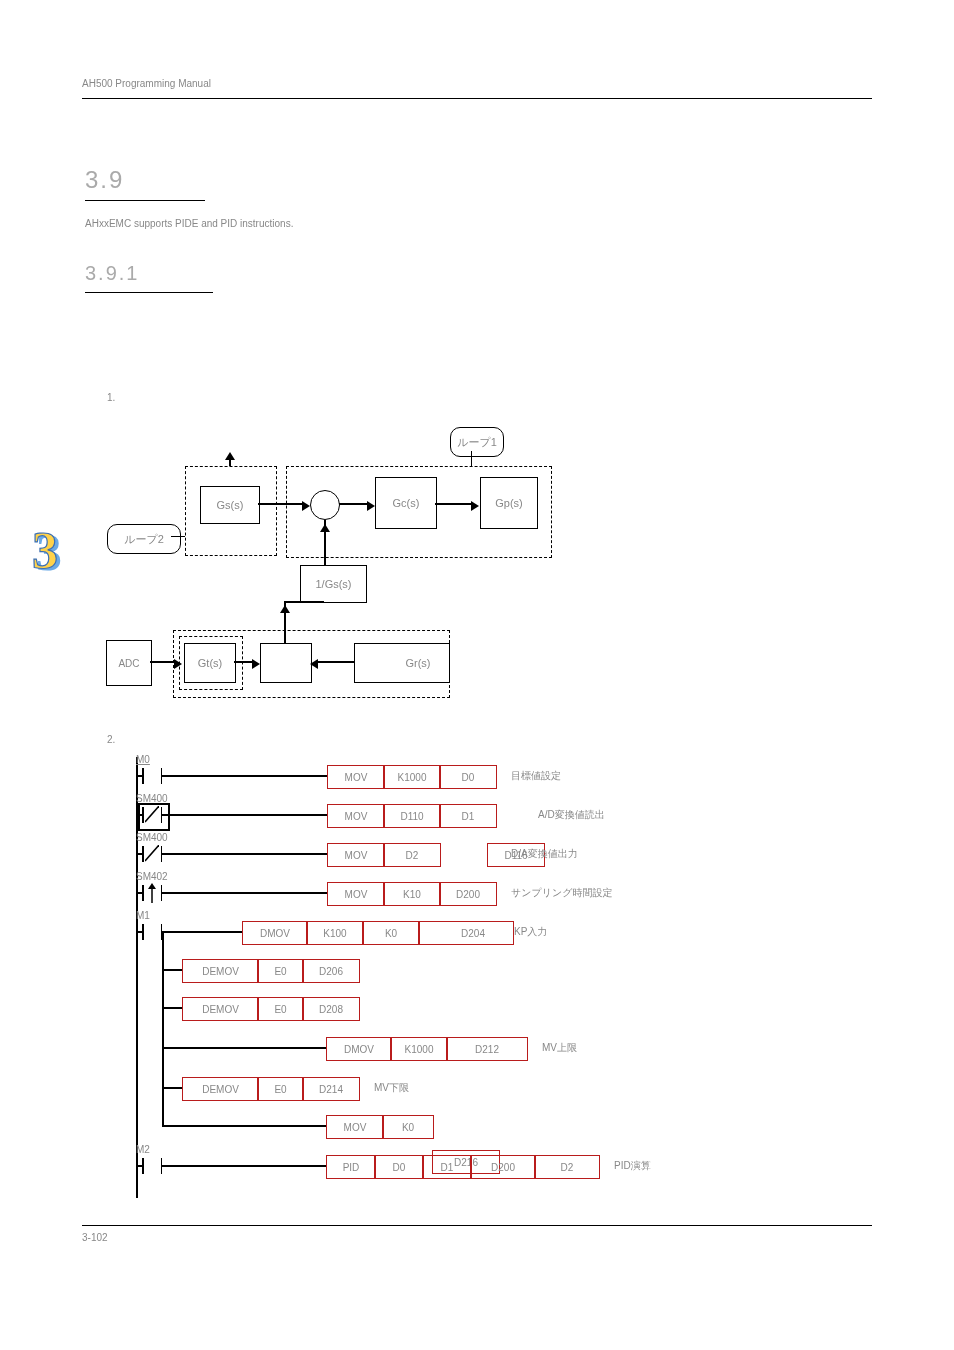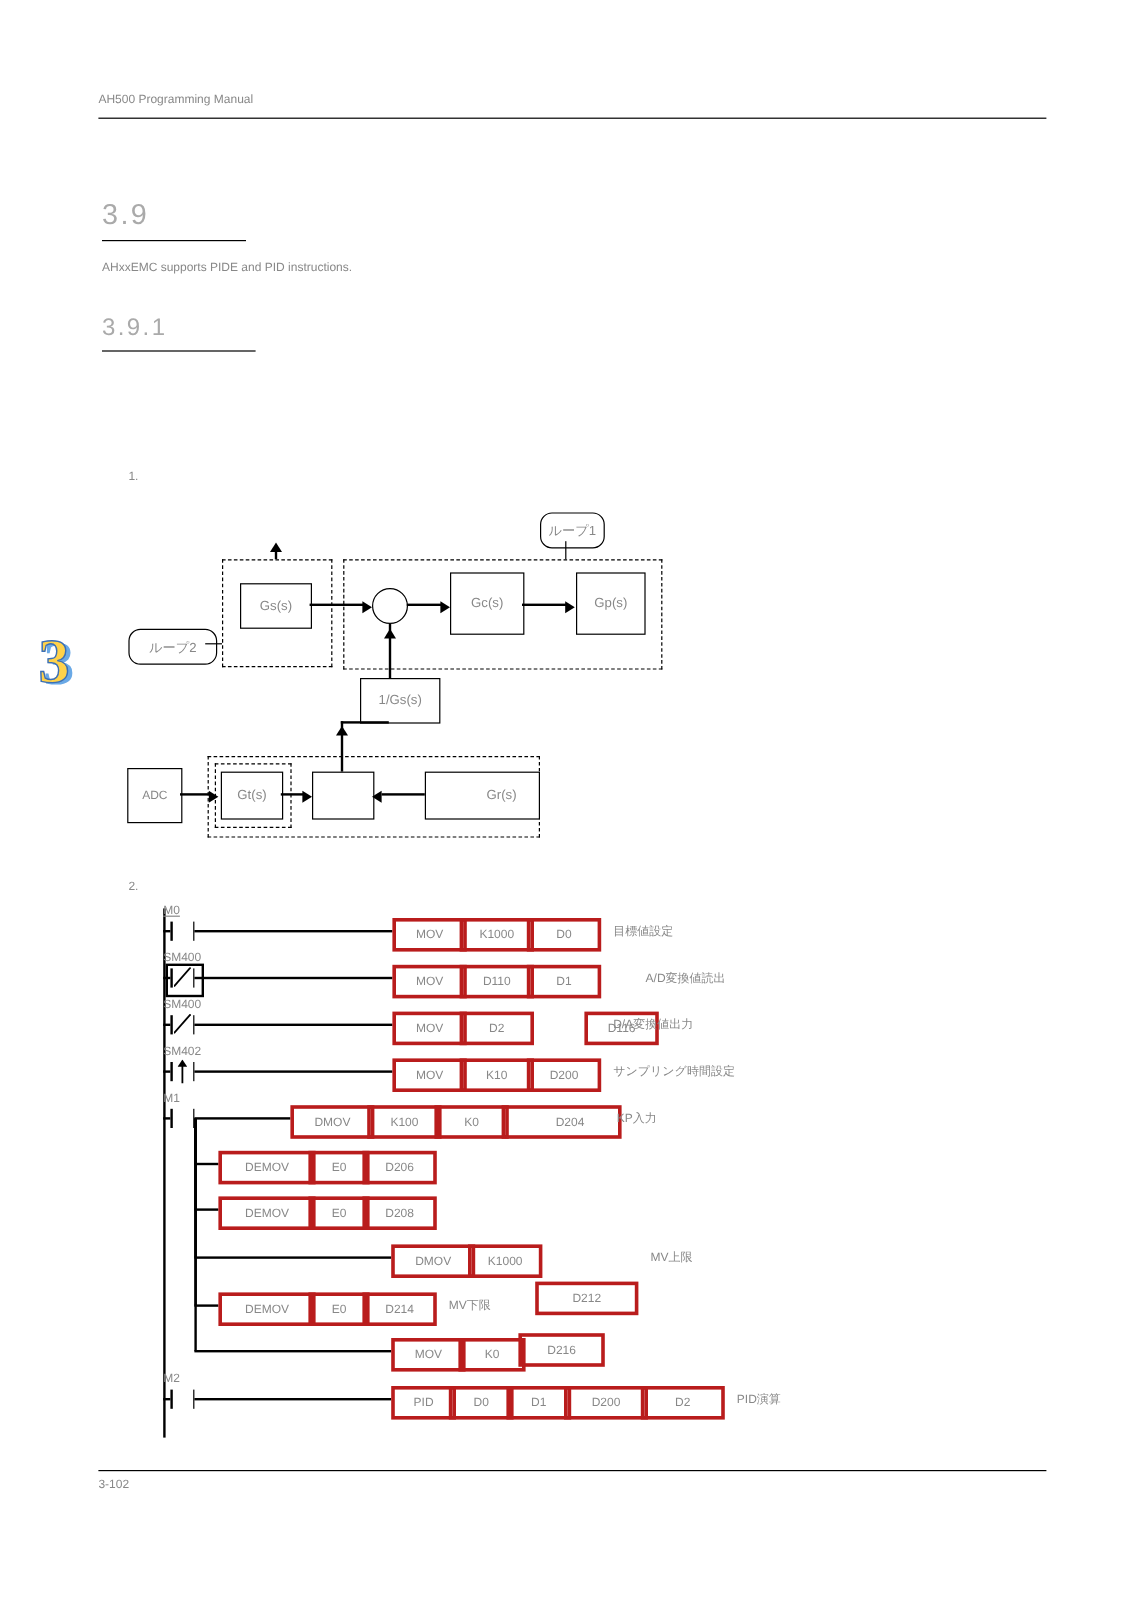--- a/index.html
+++ b/index.html
@@ -9,21 +9,21 @@
   .underline{border-bottom:1px solid #000;}
   .arrowR{display:inline-block;width:0;height:0;border-top:5px solid transparent;border-bottom:5px solid transparent;border-left:8px solid #000;}
   .arrowL{display:inline-block;width:0;height:0;border-top:5px solid transparent;border-bottom:5px solid transparent;border-right:8px solid #000;}
   .arrowU{display:inline-block;width:0;height:0;border-left:5px solid transparent;border-right:5px solid transparent;border-bottom:8px solid #000;}
   .box{border:1px solid #000;background:#fff;text-align:center;display:flex;align-items:center;justify-content:center;}
   .dashed{border:1px dashed #000;}
   .callout{border:1px solid #000;border-radius:10px;background:#fff;display:flex;align-items:center;justify-content:center;font-size:11px;text-align:center;padding:2px 4px;}
   .contact{position:absolute;}
   .contact .v{position:absolute;top:0;width:1.5px;height:16px;background:#000;}
   .ladder-label{font-size:10px;}
-  .ladder-cell{border:3px solid #b91c1c;position:absolute;text-align:center;font-size:10px;display:flex;align-items:center;justify-content:center;}
+  .ladder-cell{border:1px solid #b91c1c;position:absolute;text-align:center;font-size:10px;display:flex;align-items:center;justify-content:center;}
   .grey-text{color:#888;font-size:10px;}
 </style>
 </head>
 <body>
 
 <div class="page">
 
   <div class="abs grey-text" style="left:82px;top:78px;">AH500 Programming Manual</div>
 
   <div class="abs hr" style="left:82px;top:98px;width:790px;"></div>
@@ -194,33 +194,33 @@
         <div class="ladder-cell" style="left: 302px; top: 959px; width: 56px; height: 22px; color: rgb(136, 136, 136);">D206</div>
         <div class="abs" style="left: 162px; top: 932px; width: 1.5px; height: 76px; background: rgb(0, 0, 0);"></div>
         <div class="abs" style="left: 162px; top: 1007px; height: 1.5px; width: 20px; background: rgb(0, 0, 0);"></div>
         <div class="ladder-cell" style="left: 182px; top: 997px; width: 75px; height: 22px; color: rgb(136, 136, 136);">DEMOV</div>
         <div class="ladder-cell" style="left: 257px; top: 997px; width: 45px; height: 22px; color: rgb(136, 136, 136);">E0</div>
         <div class="ladder-cell" style="left: 302px; top: 997px; width: 56px; height: 22px; color: rgb(136, 136, 136);">D208</div>
         <div class="abs" style="left: 162px; top: 932px; width: 1.5px; height: 116px; background: rgb(0, 0, 0);"></div>
         <div class="abs" style="left: 162px; top: 1047px; height: 1.5px; width: 164px; background: rgb(0, 0, 0);"></div>
         <div class="ladder-cell" style="left: 326px; top: 1037px; width: 64px; height: 22px; color: rgb(136, 136, 136);">DMOV</div>
         <div class="ladder-cell" style="left: 390px; top: 1037px; width: 56px; height: 22px; color: rgb(136, 136, 136);">K1000</div>
-        <div class="ladder-cell" style="left: 446px; top: 1037px; width: 80px; height: 22px; color: rgb(136, 136, 136); margin-top: 31px;">D212</div>
+        <div class="ladder-cell" style="left: 446px; top: 1037px; width: 80px; height: 22px; color: rgb(136, 136, 136);">D212</div>
         <div class="abs grey-text" style="left: 542px; top: 1041px;">MV上限</div>
         <div class="abs" style="left: 162px; top: 932px; width: 1.5px; height: 156px; background: rgb(0, 0, 0);"></div>
         <div class="abs" style="left: 162px; top: 1087px; height: 1.5px; width: 20px; background: rgb(0, 0, 0);"></div>
         <div class="ladder-cell" style="left: 182px; top: 1077px; width: 75px; height: 22px; color: rgb(136, 136, 136);">DEMOV</div>
         <div class="ladder-cell" style="left: 257px; top: 1077px; width: 45px; height: 22px; color: rgb(136, 136, 136);">E0</div>
         <div class="ladder-cell" style="left: 302px; top: 1077px; width: 56px; height: 22px; color: rgb(136, 136, 136);">D214</div>
         <div class="abs grey-text" style="left: 374px; top: 1081px;">MV下限</div>
         <div class="abs" style="left: 162px; top: 932px; width: 1.5px; height: 194px; background: rgb(0, 0, 0);"></div>
         <div class="abs" style="left: 162px; top: 1125px; height: 1.5px; width: 164px; background: rgb(0, 0, 0);"></div>
         <div class="ladder-cell" style="left: 326px; top: 1115px; width: 56px; height: 22px; color: rgb(136, 136, 136);">MOV</div>
         <div class="ladder-cell" style="left: 382px; top: 1115px; width: 50px; height: 22px; color: rgb(136, 136, 136);">K0</div>
-        <div class="ladder-cell" style="left: 432px; top: 1111px; width: 66px; height: 22px; color: rgb(136, 136, 136);">D216</div>
+        <div class="ladder-cell" style="left: 432px; top: 1150px; width: 66px; height: 22px; color: rgb(136, 136, 136);">D216</div>
         <div class="abs" style="left: 136px; top: 1165px; width: 6px; height: 1.5px; background: rgb(0, 0, 0);"></div>
         <div class="abs" style="left: 162px; top: 1165px; width: 164px; height: 1.5px; background: rgb(0, 0, 0);"></div>
         <div class="contact" style="left: 142px; top: 1158px; width: 20px; height: 16px;">
           <div class="v" style="left: 0px;"></div>
           <div class="v" style="left: 18.5px;"></div>
         </div>
         <div class="abs ladder-label" style="left: 136px; top: 1144px; color: rgb(136, 136, 136);">M2</div>
         <div class="ladder-cell" style="left: 326px; top: 1155px; width: 48px; height: 22px; color: rgb(136, 136, 136);">PID</div>
         <div class="ladder-cell" style="left: 374px; top: 1155px; width: 48px; height: 22px; color: rgb(136, 136, 136);">D0</div>
         <div class="ladder-cell" style="left: 422px; top: 1155px; width: 48px; height: 22px; color: rgb(136, 136, 136);">D1</div>

